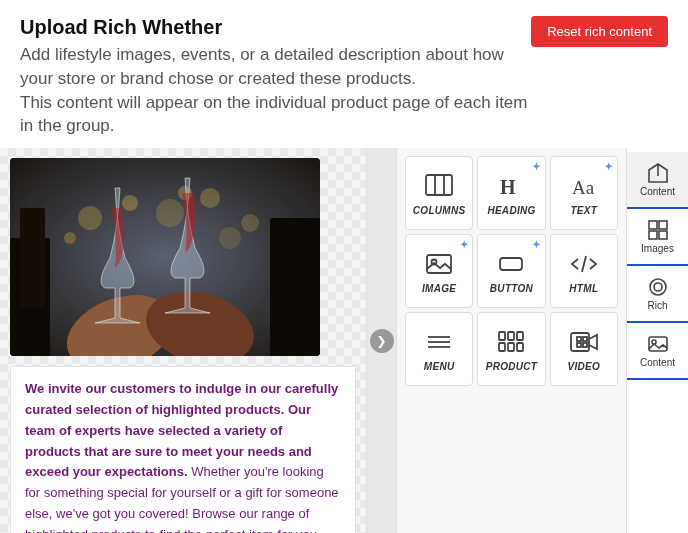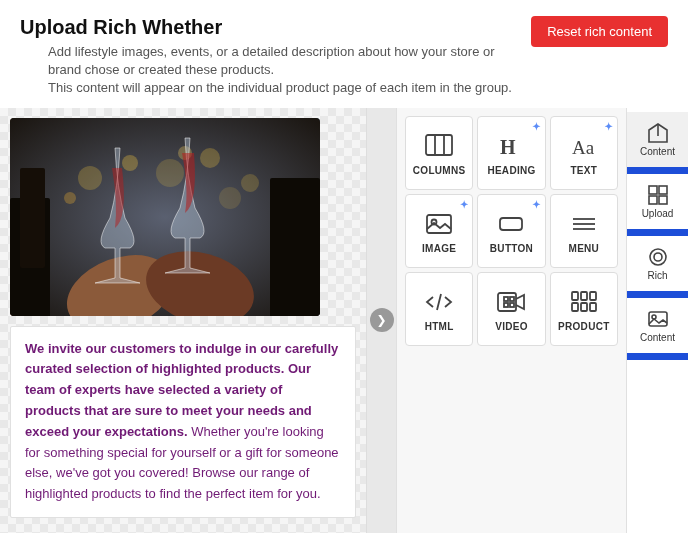--- a/index.html
+++ b/index.html
@@ -2,21 +2,21 @@
 <html><head>
   <meta charset="utf-8">
   <style>
     * { box-sizing: border-box; margin: 0; padding: 0; }
     body { font-family: -apple-system, BlinkMacSystemFont, 'Segoe UI', sans-serif; background: #f5f5f5; width: 688px; height: 533px; overflow: hidden; }
 
     .page-container { display: flex; flex-direction: column; height: 533px; background: #fff; }
 
     .header { padding: 16px 20px 10px; display: flex; justify-content: space-between; align-items: flex-start; }
     .header-title { font-size: 20px; font-weight: 700; color: #111; }
-    .header-subtitle { font-size: 13px; color: #555; margin-top: 4px; max-width: 560px; line-height: 1.4; margin-left: 28px; }
+    .header-subtitle { font-size: 17px; color: #555; margin-top: 4px; max-width: 560px; line-height: 1.4; }
 
     .reset-btn { background: #e83030; color: #fff; border: none; border-radius: 4px; padding: 8px 16px; font-size: 13px; font-weight: 500; cursor: pointer; white-space: nowrap; flex-shrink: 0; }
 
     .main-content { display: flex; flex: 1; overflow: hidden; }
 
     
     .left-panel { flex: 1; padding: 10px 16px; overflow: auto; }
 
     .product-image-container { width: 310px; height: 198px; overflow: hidden; border-radius: 4px; margin-bottom: 10px; }
     .product-image { width: 100%; height: 100%; background: linear-gradient(135deg, #2a1a0a 0%, #5a3020 20%, #8b5030 40%, #4a6080 60%, #304060 80%, #202840 100%); position: relative; display: flex; align-items: center; justify-content: center; }
@@ -28,26 +28,26 @@
     .product-text strong { font-weight: 700; }
 
     
     .arrow-divider { width: 30px; display: flex; align-items: center; justify-content: center; background: #e8e8e8; border-left: 1px solid #ddd; }
     .arrow-btn { background: #999; border: none; border-radius: 50%; width: 24px; height: 24px; cursor: pointer; display: flex; align-items: center; justify-content: center; color: #fff; font-size: 12px; }
 
     
     .grid-panel { width: 230px; background: #f7f7f7; border-left: 1px solid #e0e0e0; overflow-y: auto; padding: 8px; }
     .grid { display: grid; grid-template-columns: repeat(3, 1fr); gap: 4px; }
     .grid-item { background: #fff; border: 1px solid #ddd; border-radius: 4px; padding: 10px 6px 8px; display: flex; flex-direction: column; align-items: center; justify-content: center; cursor: pointer; min-height: 74px; }
-    .grid-item-label { font-size: 10px; font-weight: 600; color: #333; text-transform: uppercase; letter-spacing: 0.3px; text-align: right; }
+    .grid-item-label { font-size: 10px; font-weight: 600; color: #333; text-transform: uppercase; letter-spacing: 0.3px; text-align: right; font-style: italic; }
     .icon-svg { width: 28px; height: 28px; margin-bottom: 5px; }
 
     
     .right-sidebar { width: 62px; background: #fff; border-left: 1px solid #e0e0e0; display: flex; flex-direction: column; align-items: center; padding-top: 4px; }
-    .sidebar-item { display: flex; flex-direction: column; align-items: center; padding: 10px 4px; cursor: pointer; width: 100%; border-bottom: 7px solid #1d4ed8; }
+    .sidebar-item { display: flex; flex-direction: column; align-items: center; padding: 10px 4px; cursor: pointer; width: 100%; border-bottom: 2px solid #1d4ed8; }
     .sidebar-item.active { background: #f0f0f0; }
     .sidebar-icon { font-size: 18px; color: #444; margin-bottom: 2px; }
     .sidebar-label { font-size: 10px; color: #333; text-align: center; font-weight: 500; }
 
     
     .left-panel-bg { background-image: repeating-conic-gradient(#e8e8e8 0% 25%, #f5f5f5 0% 50%); background-size: 16px 16px; padding: 10px; }
 
     .plus-badge { position: absolute; top: 4px; right: 4px; color: #5b8cf7; font-size: 10px; font-weight: bold; }
     .grid-item-wrapper { position: relative; }
   </style>
@@ -165,60 +165,60 @@
           <span class="plus-badge">✦</span>
           <svg class="icon-svg" viewBox="0 0 28 24" fill="none" stroke="#444" stroke-width="1.8">
             <rect x="3" y="6" width="22" height="12" rx="3"></rect>
           </svg>
           <span class="grid-item-label">BUTTON</span>
         </div>
 
 
         <div class="grid-item">
           <svg class="icon-svg" viewBox="0 0 28 24" fill="none" stroke="#444" stroke-width="1.8">
+            <polyline points="8,7 2,12 8,17"></polyline>
+            <polyline points="20,7 26,12 20,17"></polyline>
+            <line x1="16" y1="4" x2="12" y2="20"></line>
+          </svg>
+          <span class="grid-item-label">HTML</span>
+        </div>
+
+        <div class="grid-item">
+          <svg class="icon-svg" viewBox="0 0 28 24" fill="none" stroke="#444" stroke-width="1.8">
             <line x1="3" y1="7" x2="25" y2="7"></line>
             <line x1="3" y1="12" x2="25" y2="12"></line>
             <line x1="3" y1="17" x2="25" y2="17"></line>
           </svg>
           <span class="grid-item-label">MENU</span>
         </div>
 
         <div class="grid-item">
           <svg class="icon-svg" viewBox="0 0 28 24" fill="none" stroke="#444" stroke-width="1.8">
-            <polyline points="8,7 2,12 8,17"></polyline>
-            <polyline points="20,7 26,12 20,17"></polyline>
-            <line x1="16" y1="4" x2="12" y2="20"></line>
-          </svg>
-          <span class="grid-item-label">HTML</span>
+            <rect x="2" y="2" width="6" height="8" rx="1"></rect>
+            <rect x="11" y="2" width="6" height="8" rx="1"></rect>
+            <rect x="20" y="2" width="6" height="8" rx="1"></rect>
+            <rect x="2" y="13" width="6" height="8" rx="1"></rect>
+            <rect x="11" y="13" width="6" height="8" rx="1"></rect>
+            <rect x="20" y="13" width="6" height="8" rx="1"></rect>
+          </svg>
+          <span class="grid-item-label">PRODUCT</span>
         </div>
 
         <div class="grid-item">
           <svg class="icon-svg" viewBox="0 0 28 24" fill="none" stroke="#444" stroke-width="1.8">
             <rect x="1" y="3" width="18" height="18" rx="2"></rect>
             <rect x="7" y="7" width="4" height="4"></rect>
             <rect x="13" y="7" width="4" height="4"></rect>
             <rect x="7" y="13" width="4" height="4"></rect>
             <rect x="13" y="13" width="4" height="4"></rect>
             <polyline points="19,9 27,5 27,19 19,15"></polyline>
           </svg>
           <span class="grid-item-label">VIDEO</span>
         </div>
 
-        <div class="grid-item">
-          <svg class="icon-svg" viewBox="0 0 28 24" fill="none" stroke="#444" stroke-width="1.8">
-            <rect x="2" y="2" width="6" height="8" rx="1"></rect>
-            <rect x="11" y="2" width="6" height="8" rx="1"></rect>
-            <rect x="20" y="2" width="6" height="8" rx="1"></rect>
-            <rect x="2" y="13" width="6" height="8" rx="1"></rect>
-            <rect x="11" y="13" width="6" height="8" rx="1"></rect>
-            <rect x="20" y="13" width="6" height="8" rx="1"></rect>
-          </svg>
-          <span class="grid-item-label">PRODUCT</span>
-        </div>
-
 
 
 
       </div>
     </div>
 
     <div class="right-sidebar">
 
       <div class="sidebar-item active">
         <svg class="sidebar-icon" width="22" height="22" viewBox="0 0 22 22" fill="none" stroke="#444" stroke-width="1.6">
@@ -228,21 +228,21 @@
         <span class="sidebar-label">Content</span>
       </div>
 
       <div class="sidebar-item">
         <svg class="sidebar-icon" width="22" height="22" viewBox="0 0 22 22" fill="none" stroke="#444" stroke-width="1.6">
           <rect x="2" y="2" width="8" height="8"></rect>
           <rect x="12" y="2" width="8" height="8"></rect>
           <rect x="2" y="12" width="8" height="8"></rect>
           <rect x="12" y="12" width="8" height="8"></rect>
         </svg>
-        <span class="sidebar-label">Upload</span>
+        <span class="sidebar-label">Images</span>
       </div>
 
       <div class="sidebar-item">
         <svg class="sidebar-icon" width="22" height="22" viewBox="0 0 22 22" fill="none" stroke="#444" stroke-width="1.6">
           <circle cx="11" cy="11" r="8"></circle>
           <circle cx="11" cy="11" r="4"></circle>
         </svg>
         <span class="sidebar-label">Rich</span>
       </div>
 

